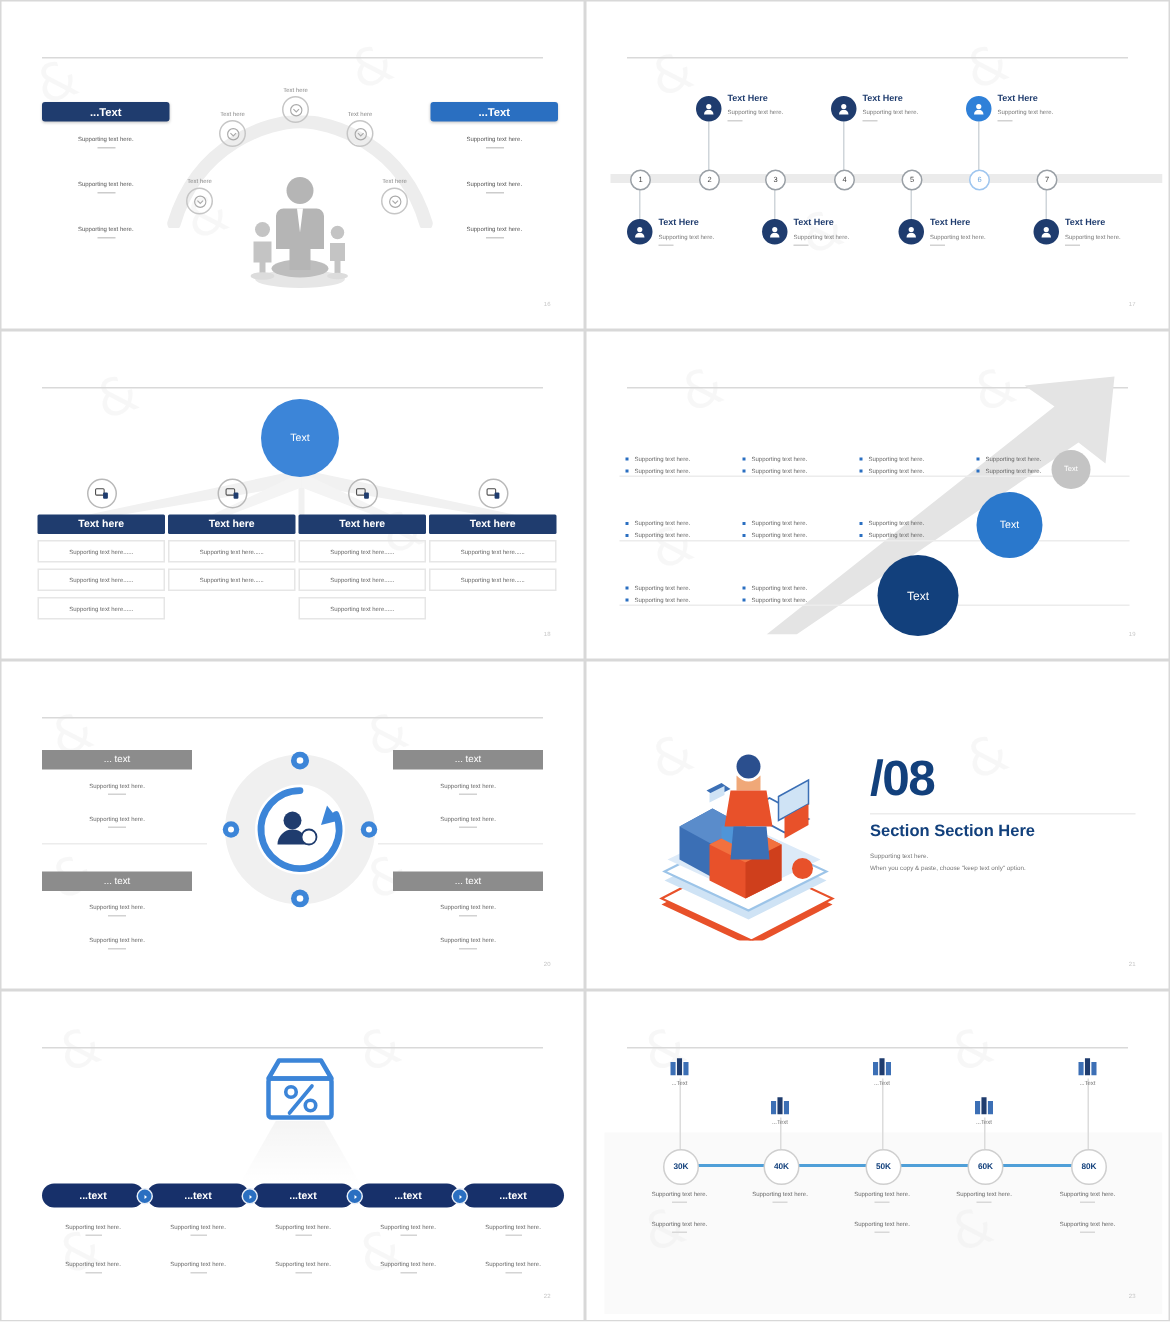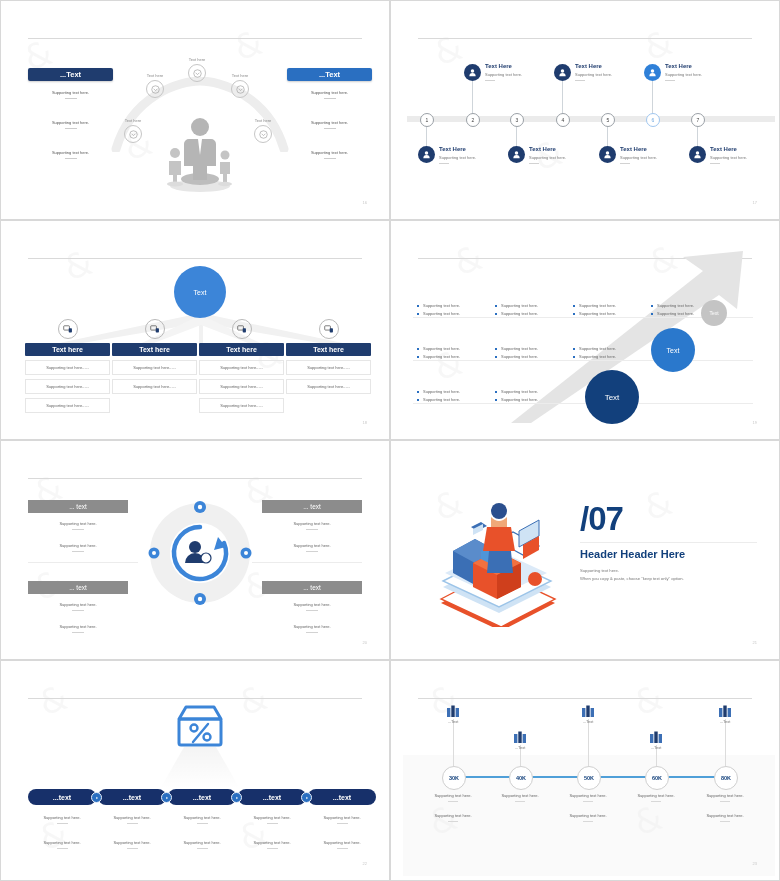--- a/index.html
+++ b/index.html
@@ -504,23 +504,23 @@
         <path d="M96 44 l20 -11 v16 l-20 11z" fill="#cfe3f5" stroke="#3b6fb5" stroke-width="1"></path>
         <path d="M100 58 l16 -9 v14 l-16 9z" fill="#e8512a"></path>
         <circle cx="76" cy="24" r="8" fill="#2b4f8e"></circle>
         <path d="M68 30 q8 8 16 0 v10 h-16z" fill="#f0a878"></path>
         <path d="M64 40 h24 l4 24 h-32z" fill="#e8512a"></path>
         <path d="M66 64 h22 l2 22 h-26z" fill="#3b6fb5"></path>
         <path d="M48 40 l10 -5 l6 4 l-10 5z" fill="#3b6fb5"></path>
         <path d="M50 42 l10 -5 v6 l-10 5z" fill="#cfe3f5"></path>
       </svg>
 
-      <div class="s6-num">/07</div>
+      <div class="s6-num">/08</div>
       <div class="s6-hl"></div>
-      <div class="s6-h">Header Header Here</div>
+      <div class="s6-h">Section Section Here</div>
       <div class="s6-p">
         <div>Supporting text here.</div>
         <div>When you copy &amp; paste, choose "keep text only" option.</div>
       </div>
 
       <div class="pageno">21</div>
     </div>
   </div>
 
   <div class="slide">

